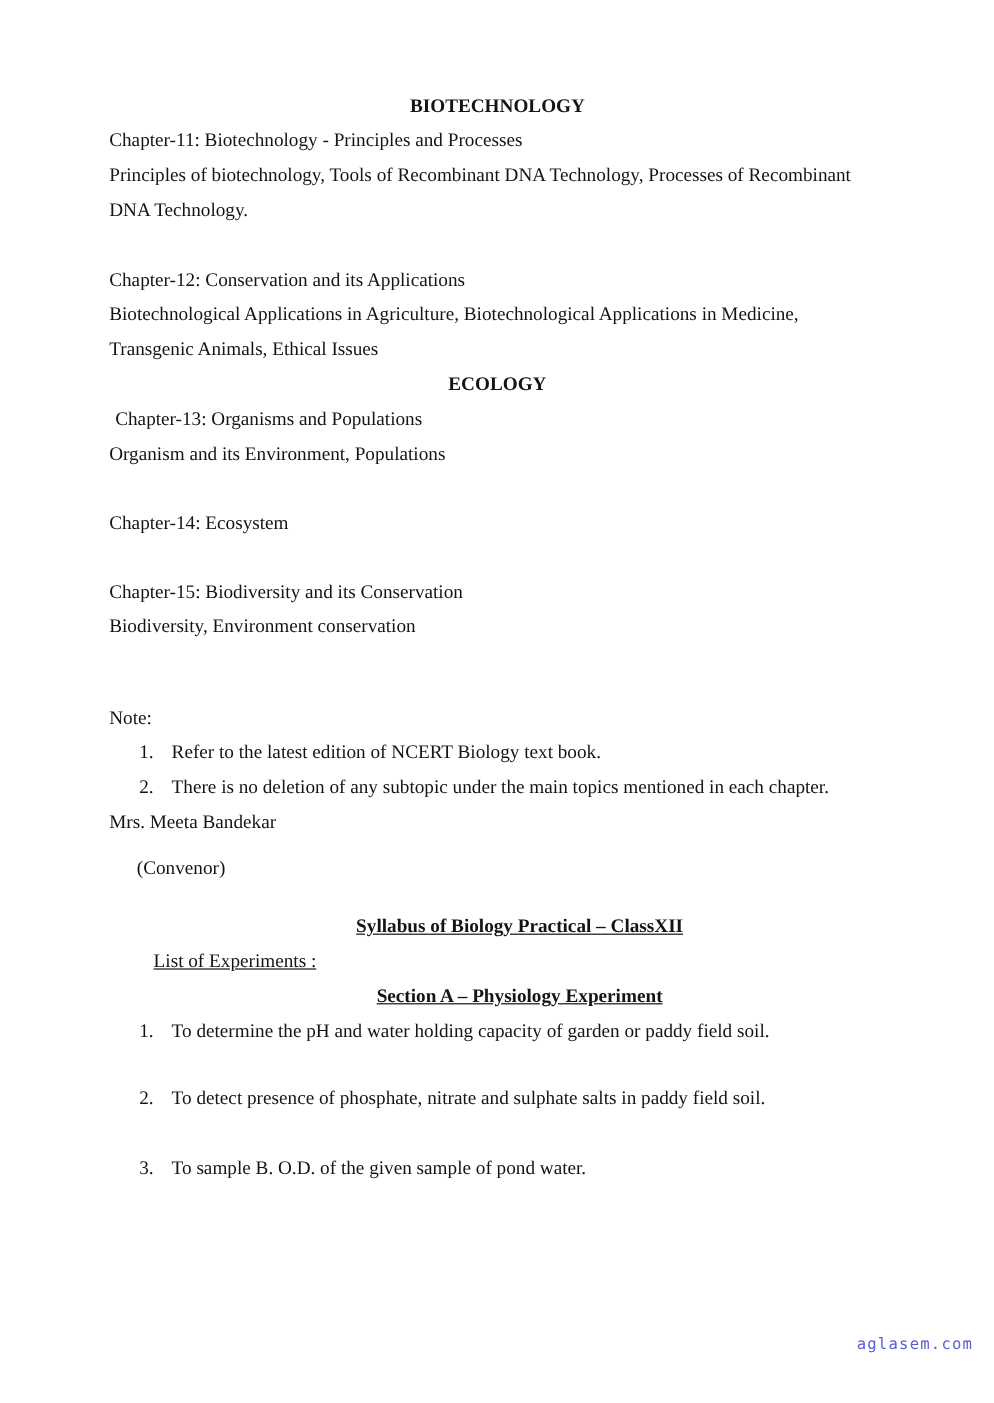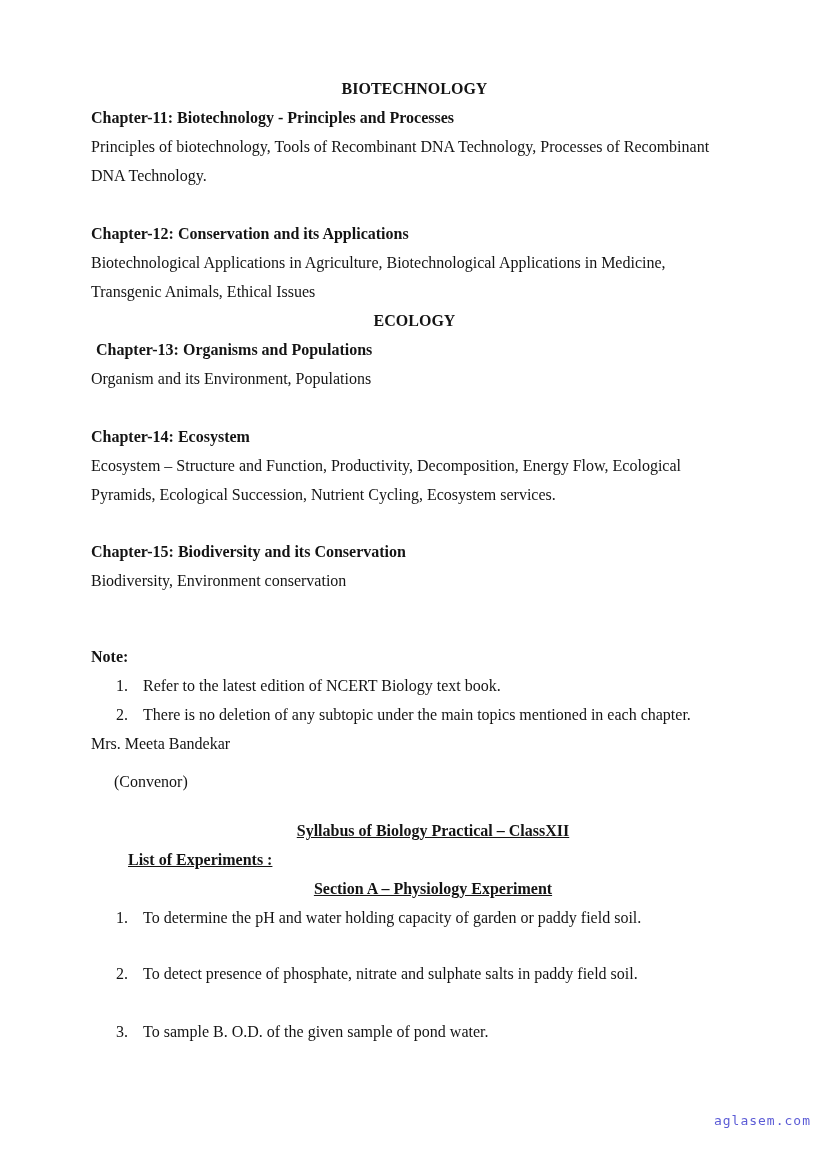--- a/index.html
+++ b/index.html
@@ -19,21 +19,21 @@
   .content {
     padding: 74px 90px 0 91px;
     font-size: 16px;
     line-height: 29px;
   }
   .doc-title {
     text-align: center;
     font-weight: bold;
   }
   .chap-head {
-    font-weight: bold;
+    font-weight: normal;
   }
   .chap-head.indented {
     padding-left: 5px;
   }
   .body-text {
     font-weight: normal;
   }
   .center-head {
     text-align: center;
     font-weight: bold;
@@ -41,21 +41,21 @@
   .underlined {
     text-decoration: underline;
     margin-left: 37px;
   }
   .gap-29 { height: 29px; }
   .gap-28 { height: 28px; }
   .gap-27 { height: 27px; }
   .gap-47 { height: 47px; }
   .gap-20 { height: 20px; }
   .note-label {
-    font-weight: bold;
+    font-weight: normal;
   }
   .list-item {
     display: flex;
   }
   .list-item .num {
     flex: 0 0 27px;
     padding-left: 25px;
     box-sizing: content-box;
   }
   .list-item .item-text {
@@ -94,21 +94,20 @@
     <div class="body-text">Biotechnological Applications in Agriculture, Biotechnological Applications in Medicine, Transgenic Animals, Ethical Issues</div>
 
     <div class="center-head">ECOLOGY</div>
 
     <div class="chap-head indented">Chapter-13: Organisms and Populations</div>
     <div class="body-text">Organism and its Environment,  Populations</div>
 
     <div class="gap-29"></div>
 
     <div class="chap-head">Chapter-14: Ecosystem</div>
-    <div class="body-text">Ecosystem – Structure and Function, Productivity,  Decomposition,  Energy Flow, Ecological Pyramids, Ecological Succession, Nutrient Cycling, Ecosystem services.</div>
 
     <div class="gap-28"></div>
 
     <div class="chap-head">Chapter-15: Biodiversity and its Conservation</div>
     <div class="body-text">Biodiversity, Environment conservation</div>
 
     <div class="gap-47"></div>
 
     <div class="note-label">Note:</div>
 

